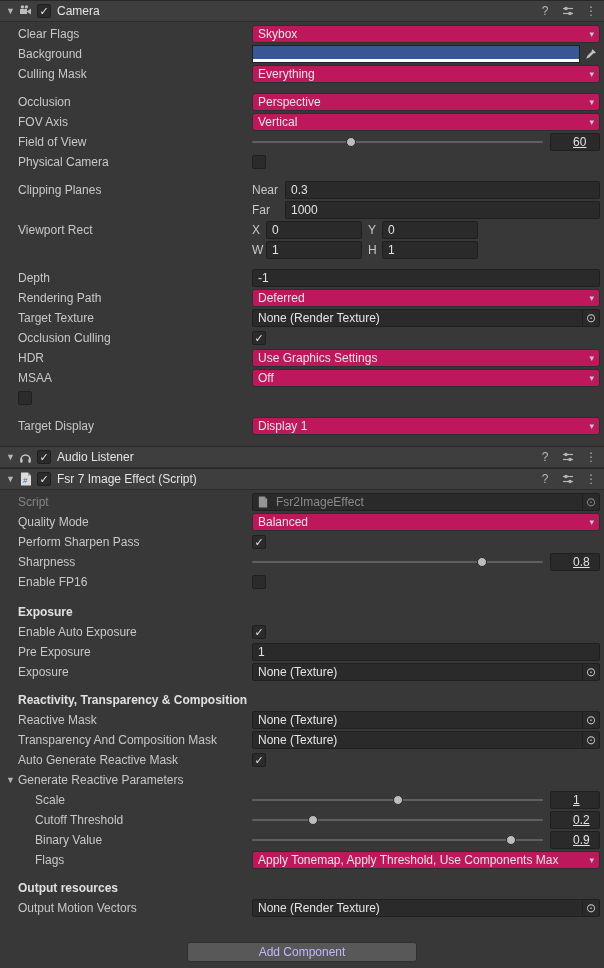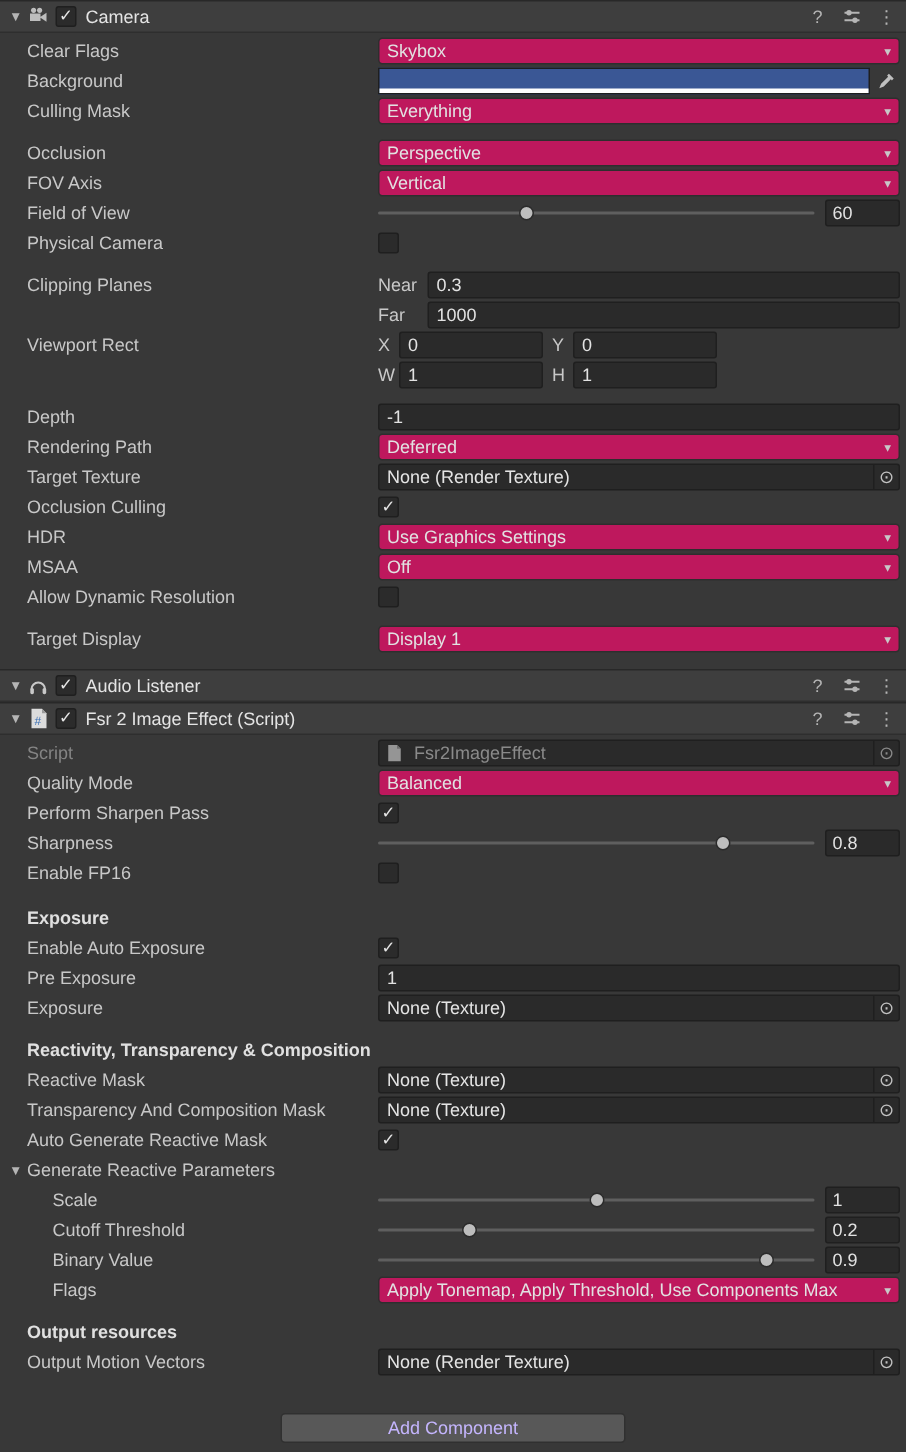--- a/index.html
+++ b/index.html
@@ -61,21 +61,21 @@
   }
   .slider { flex: 1; position: relative; height: 18px; margin-right: 7px; }
   .sl-track { position: absolute; left: 0; right: 0; top: 8px; height: 2px; background: #5f5f5f; border-radius: 1px; }
   .sl-handle {
     position: absolute; top: 4px; width: 10px; height: 10px; margin-left: -5px;
     border-radius: 50%; background: #bdbdbd; border: 1px solid #2a2a2a;
   }
   .num {
     width: 50px; flex: none; height: 18px; background: #2a2a2a;
     border: 1px solid #1f1f1f; border-radius: 2px;
-    display: flex; align-items: center; padding: 0 4px; color: #e2e2e2;
+    display: flex; align-items: center; padding: 0 22px; color: #e2e2e2; text-decoration: underline;
   }
   .sect { font-weight: bold; color: #e0e0e0; }
   .pfx { width: 33px; flex-shrink: 0; color: #c8c8c8; }
   .axis { width: 14px; flex-shrink: 0; color: #c8c8c8; }
   .vrf { width: 96px; flex: none; margin-right: 6px; }
   .sp8 { margin-top: 8px; }
   .sp10 { margin-top: 10px; }
   .disabled .lbl { color: #848484; }
   .disabled .obj-v { color: #8a8a8a; }
   .disabled .obj-p { color: #8a8a8a; }
@@ -282,21 +282,20 @@
       <span class="lbl">MSAA</span>
       <div class="fld">
         <div class="dd">
           <span class="dd-v">Off</span>
           <span class="dd-a">▾</span>
         </div>
       </div>
     </div>
 
     <div class="row">
-      <span class="lbl">Allow Dynamic Resolution</span>
       <div class="fld">
         <span class="cb"></span>
       </div>
     </div>
 
     <div class="row sp8">
       <span class="lbl">Target Display</span>
       <div class="fld">
         <div class="dd">
           <span class="dd-v">Display 1</span>
@@ -335,21 +334,21 @@
   <div class="chead">
     <span class="fold">▼</span>
     <span class="hicon">
       <svg width="12" height="14" viewBox="0 0 12 14">
           <path fill="#dcdcdc" d="M1 0.5h7l3 3v10H1z"></path>
           <path fill="#9a9a9a" d="M8 0.5l3 3H8z"></path>
           <text x="3" y="11" font-size="8" font-family="Liberation Sans, sans-serif" fill="#3a6fb5">#</text>
         </svg>
     </span>
     <span class="cb hcb">✓</span>
-    <span class="htitle">Fsr 2 Image Effect (Script)</span>
+    <span class="htitle">Fsr 7 Image Effect (Script)</span>
     <div class="hbtns">
       <span class="hbtn">?</span>
       <span class="hbtn">
         <svg width="12" height="12" viewBox="0 0 12 12">
             <line x1="1" y1="3.5" x2="11" y2="3.5" stroke="#b5b5b5" stroke-width="1.2"></line>
             <line x1="1" y1="8.5" x2="11" y2="8.5" stroke="#b5b5b5" stroke-width="1.2"></line>
             <circle cx="4" cy="3.5" r="1.8" fill="#b5b5b5"></circle>
             <circle cx="8" cy="8.5" r="1.8" fill="#b5b5b5"></circle>
           </svg>
       </span>

